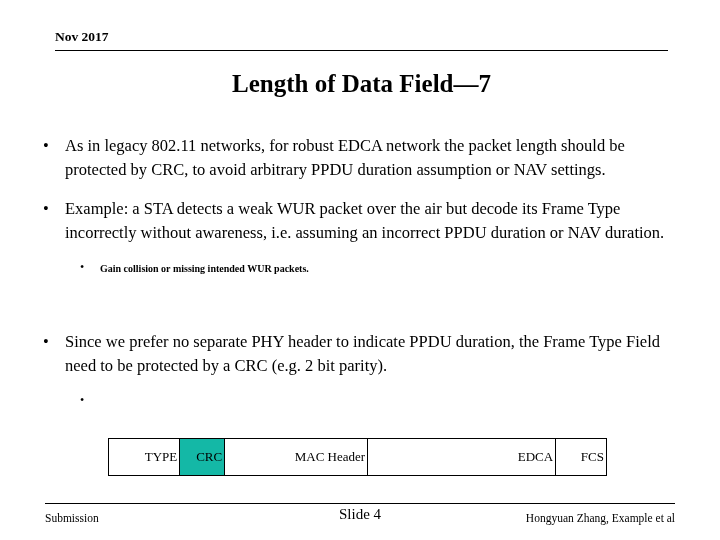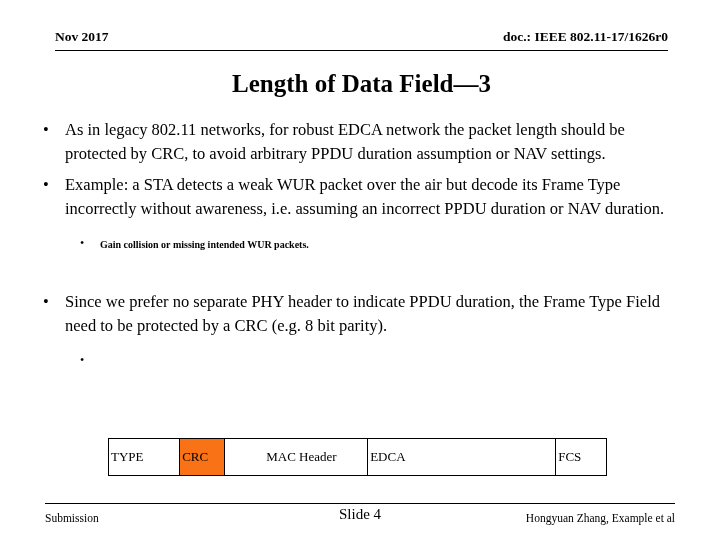--- a/index.html
+++ b/index.html
@@ -70,20 +70,21 @@
   }
   .bullet > .dot {
     position: absolute;
     left: 5px;
     top: 0;
     font-size: 16.5px;
     line-height: 23.5px;
   }
   .bullet-text {
     display: block;
+    margin-top: 16px;
   }
 
   .subbullet {
     position: relative;
     padding-left: 62px;
     font-size: 13.5px;
     line-height: 19px;
     margin-top: 14px;
     margin-bottom: 10px;
   }
@@ -108,21 +109,21 @@
     top: 438px;
   }
   .frame-table {
     border-collapse: collapse;
     table-layout: fixed;
   }
   .frame-table td {
     border: 1.2px solid #000;
     height: 36px;
     font-size: 13px;
-    text-align: left;
+    text-align: right;
     vertical-align: middle;
     padding: 0 2px;
     white-space: nowrap;
   }
   td.cell-type    { width: 71px;  }
   td.cell-crc     { width: 42px; background: #d4d4d4; }
   td.cell-mac     { width: 103px; padding-left: 41px; }
   td.cell-msdu    { width: 204px; }
   td.cell-fcs     { width: 49px;  }
 
@@ -152,24 +153,23 @@
   }
   .footer-left, .footer-right { white-space: nowrap; }
 </style>
 </head>
 <body>
 
 <div class="slide">
 
   <div class="header">
     <div class="header-left">Nov 2017</div>
-    <div class="header-right">doc.: IEEE 802.11-17/1626r0</div>
-  </div>
-
-  <div class="slide-title">Length of Data Field—3</div>
+  </div>
+
+  <div class="slide-title">Length of Data Field—7</div>
 
   <div class="body">
 
     <div class="bullet">
       <span class="dot">•</span>
       <span class="bullet-text">As in legacy 802.11 networks, for robust EDCA network the packet length should be protected by CRC, to avoid arbitrary PPDU duration assumption or NAV settings.</span>
     </div>
 
     <div class="bullet">
       <span class="dot">•</span>
@@ -178,35 +178,35 @@
 
     <div class="subbullet">
       <span class="dot">•</span>
       <span class="sub-bold">Gain collision or missing intended WUR packets.</span>
     </div>
 
     <div class="gap-large"></div>
 
     <div class="bullet">
       <span class="dot">•</span>
-      <span class="bullet-text">Since we prefer no separate PHY header to indicate PPDU duration, the Frame Type Field need to be protected by a CRC (e.g. 8 bit parity).</span>
+      <span class="bullet-text">Since we prefer no separate PHY header to indicate PPDU duration, the Frame Type Field need to be protected by a CRC (e.g. 2 bit parity).</span>
     </div>
 
     <div class="subbullet">
       <span class="dot">•</span>
     </div>
 
   </div>
 
   <div class="frame-table-wrap">
     <table class="frame-table">
       <tbody>
           <tr>
         <td class="cell-type">TYPE</td>
-        <td class="cell-crc" style="background: #f97316;">CRC</td>
+        <td class="cell-crc" style="background: #14b8a6;">CRC</td>
         <td class="cell-mac">MAC Header</td>
         <td class="cell-msdu">EDCA</td>
         <td class="cell-fcs">FCS</td>
       </tr>
     </tbody>
       </table>
   </div>
 
   <div class="footer">
     <div class="footer-left">Submission</div>

